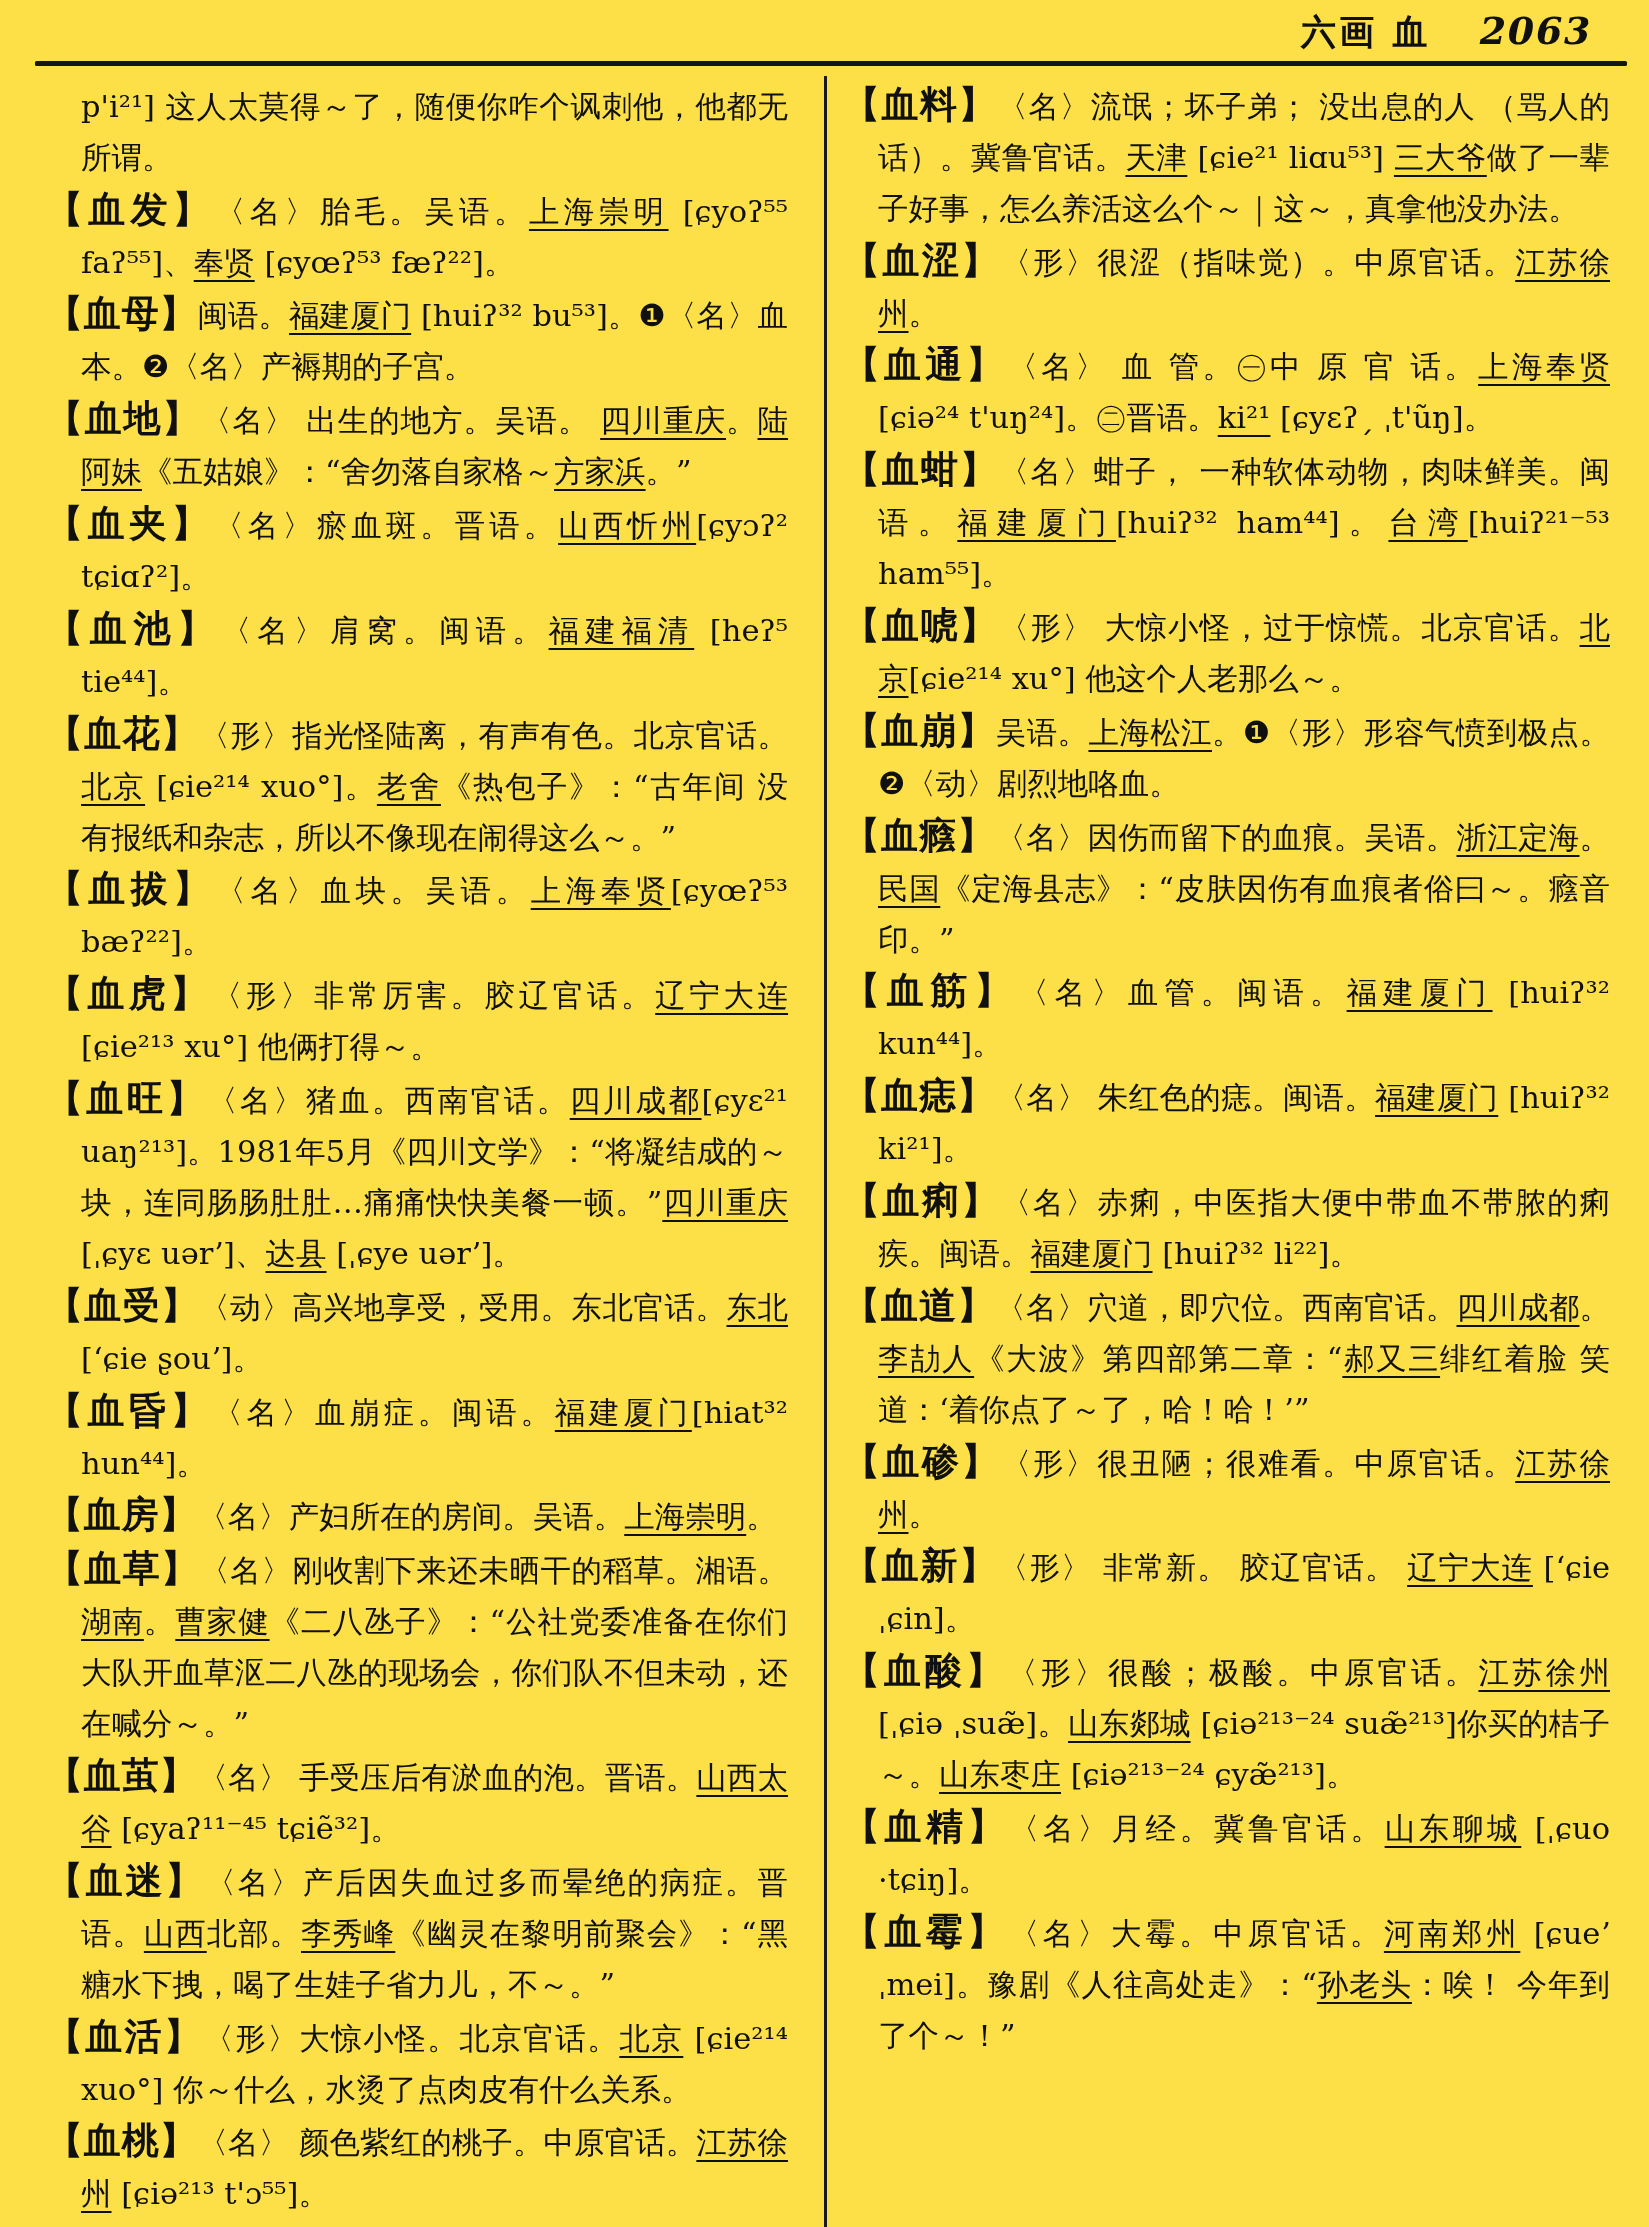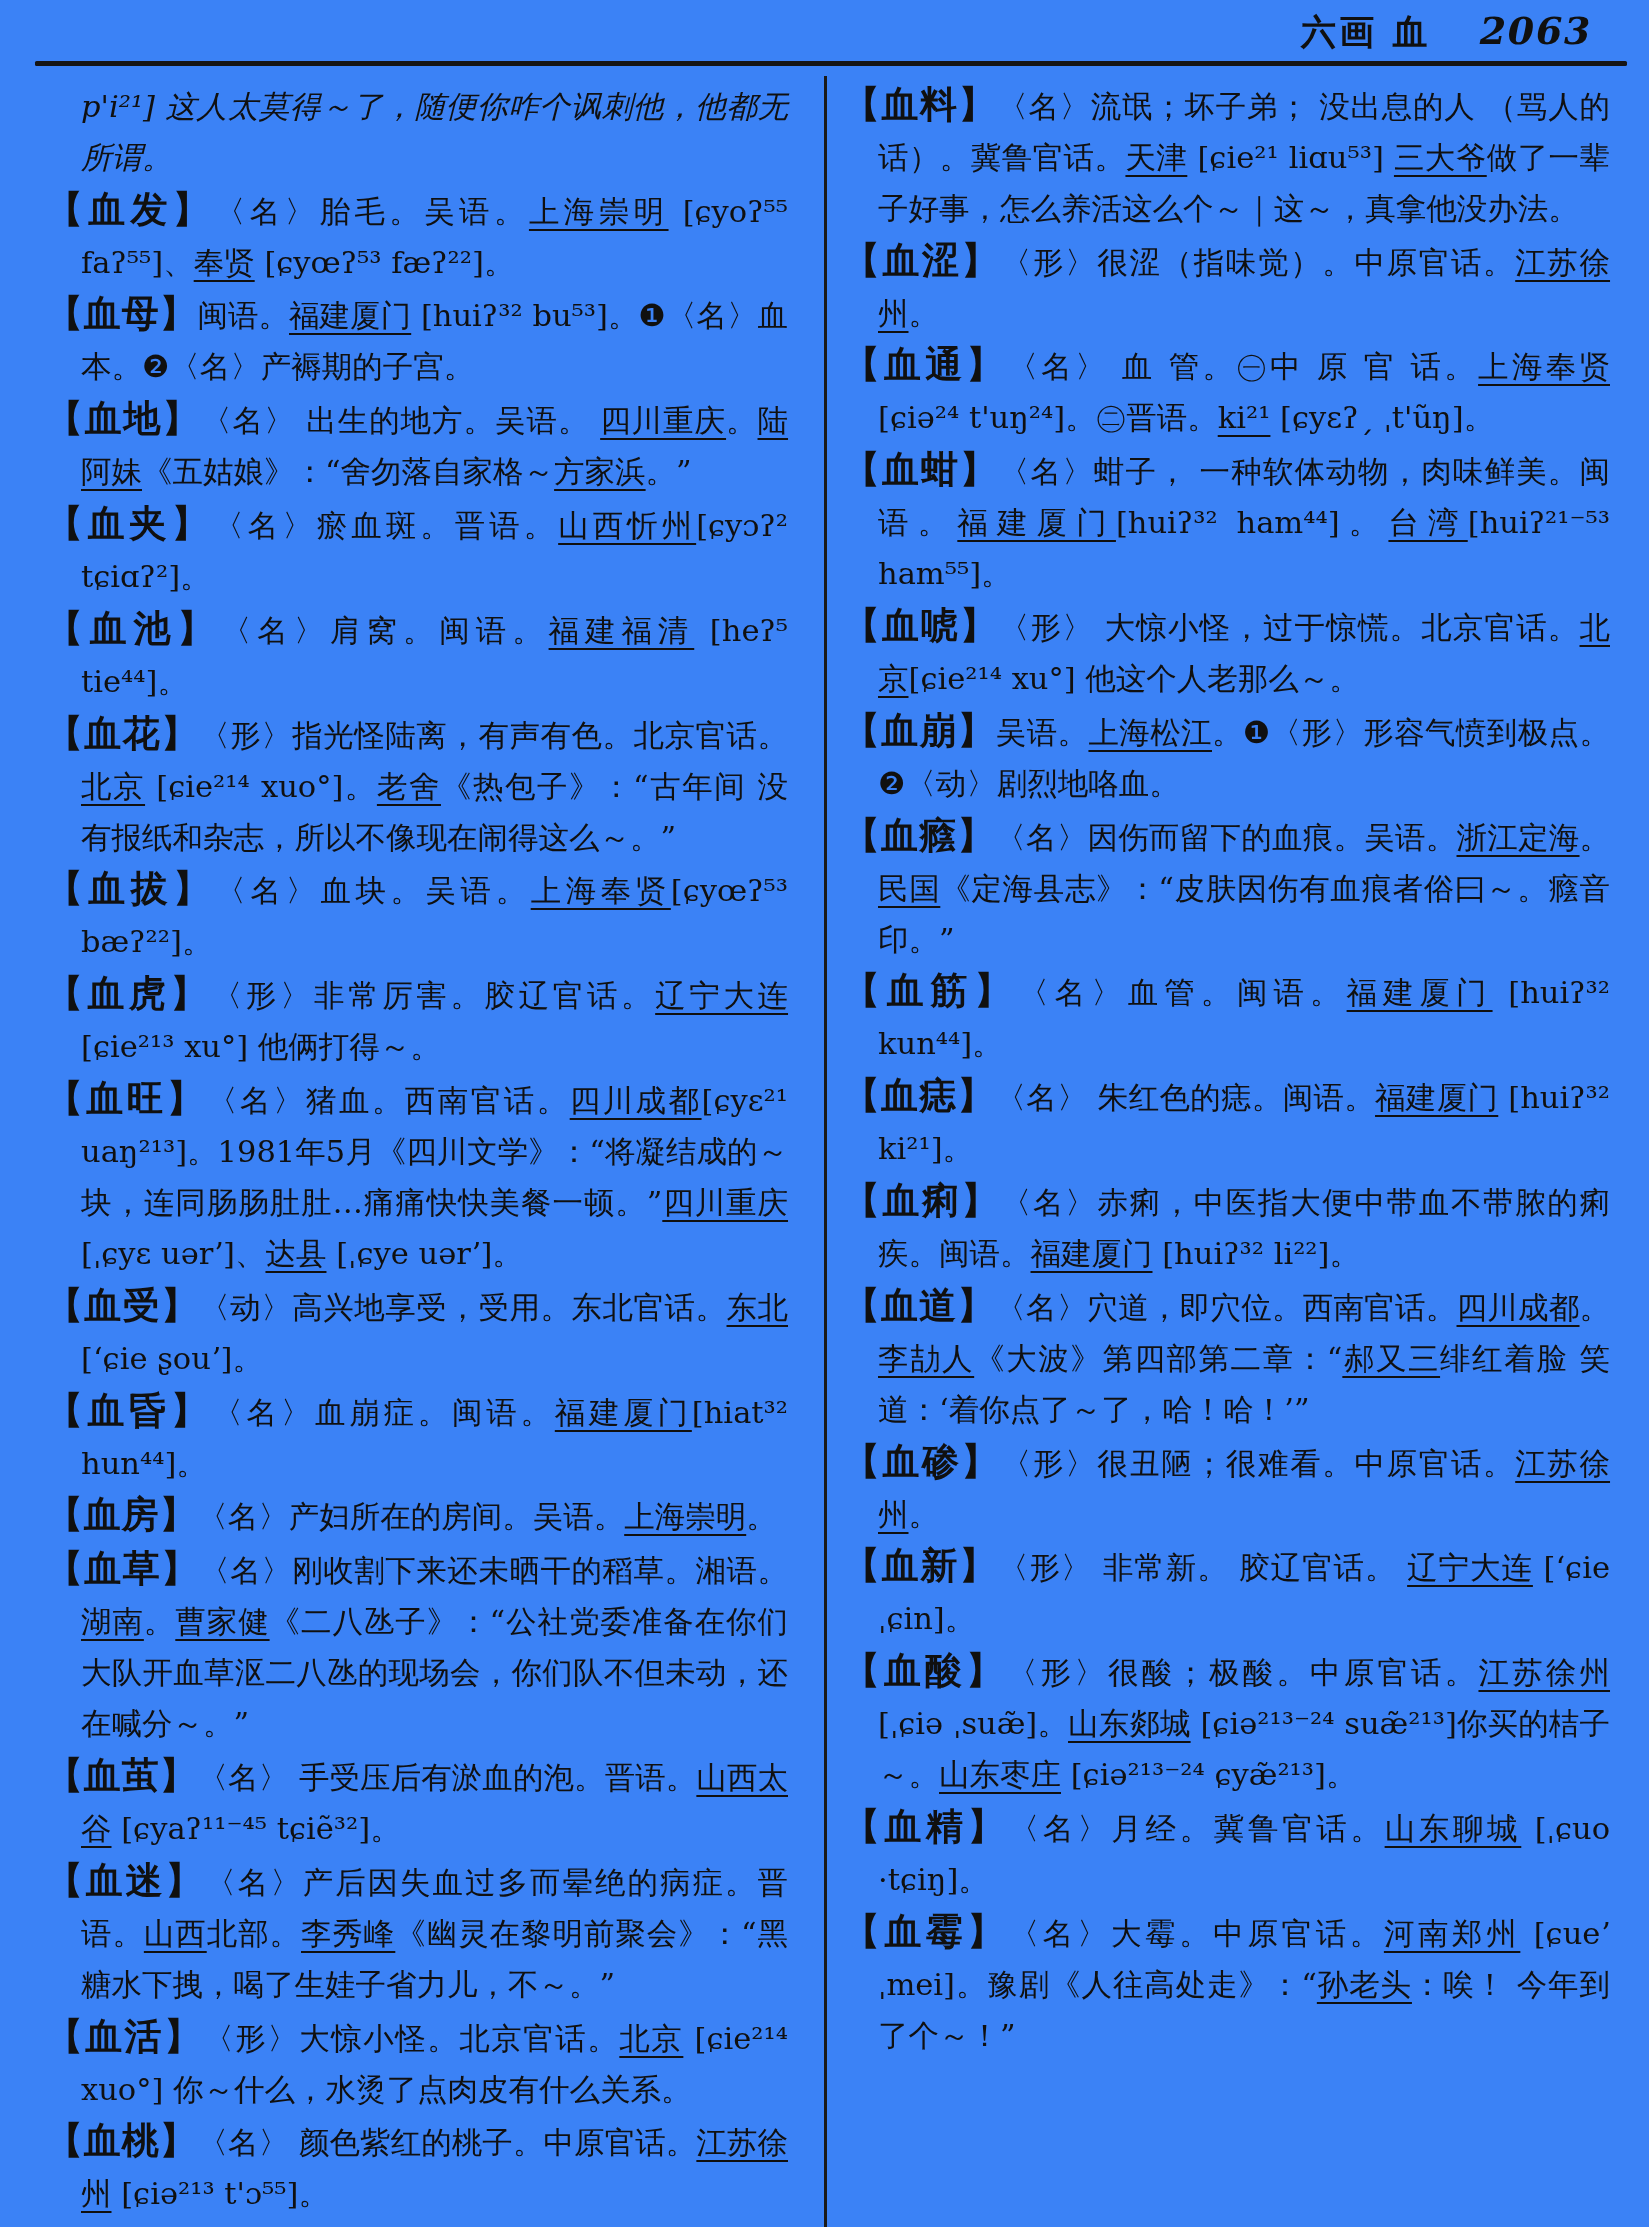--- a/index.html
+++ b/index.html
@@ -1,19 +1,19 @@
 <!DOCTYPE html>
 <html style="font-size:13.2px"><head>
 <meta charset="utf-8">
 <style>
   html,body{margin:0;padding:0;background:#8a8a8a;}
   .page{
     position:relative;
     width:1650px;height:2227px;
-    background:#3b82f6;
+    background:#fde047;
     color:#101010;
     font-family:"DejaVu Serif","DejaVu Sans","Liberation Serif",serif;
     overflow:hidden;
   }
   .page-header{
     position:absolute;top:8.2px;left:0;right:58px;
     text-align:right;
     font-size:35px;font-weight:bold;
     letter-spacing:3.3px;
     white-space:nowrap;
@@ -38,21 +38,20 @@
   }
   .column.left{left:46px;width:742px;}
   .column.right{left:843px;width:767px;}
   .entry{
     margin:0.8px 0;
     padding-left:35px;
     text-indent:-35px;
   }
   .entry.no-head{
     text-indent:0;
-    font-style:italic;
   }
   .headword{
     font-weight:bold;
     font-size:37px;
     letter-spacing:0.8px;
   }
   .u{ 
     text-decoration:underline;
     text-underline-offset:7.4px;
     text-decoration-thickness:2.1px;

